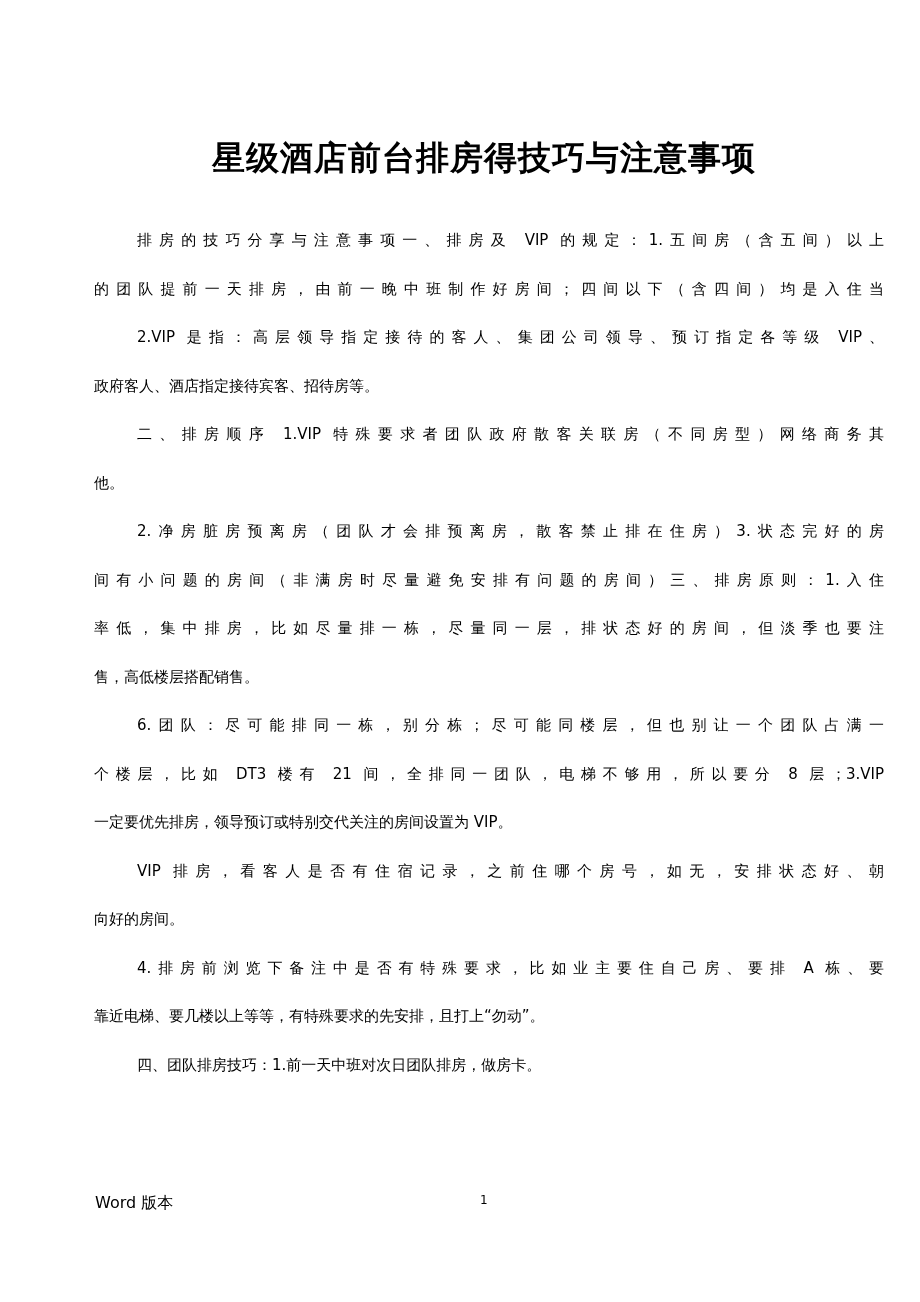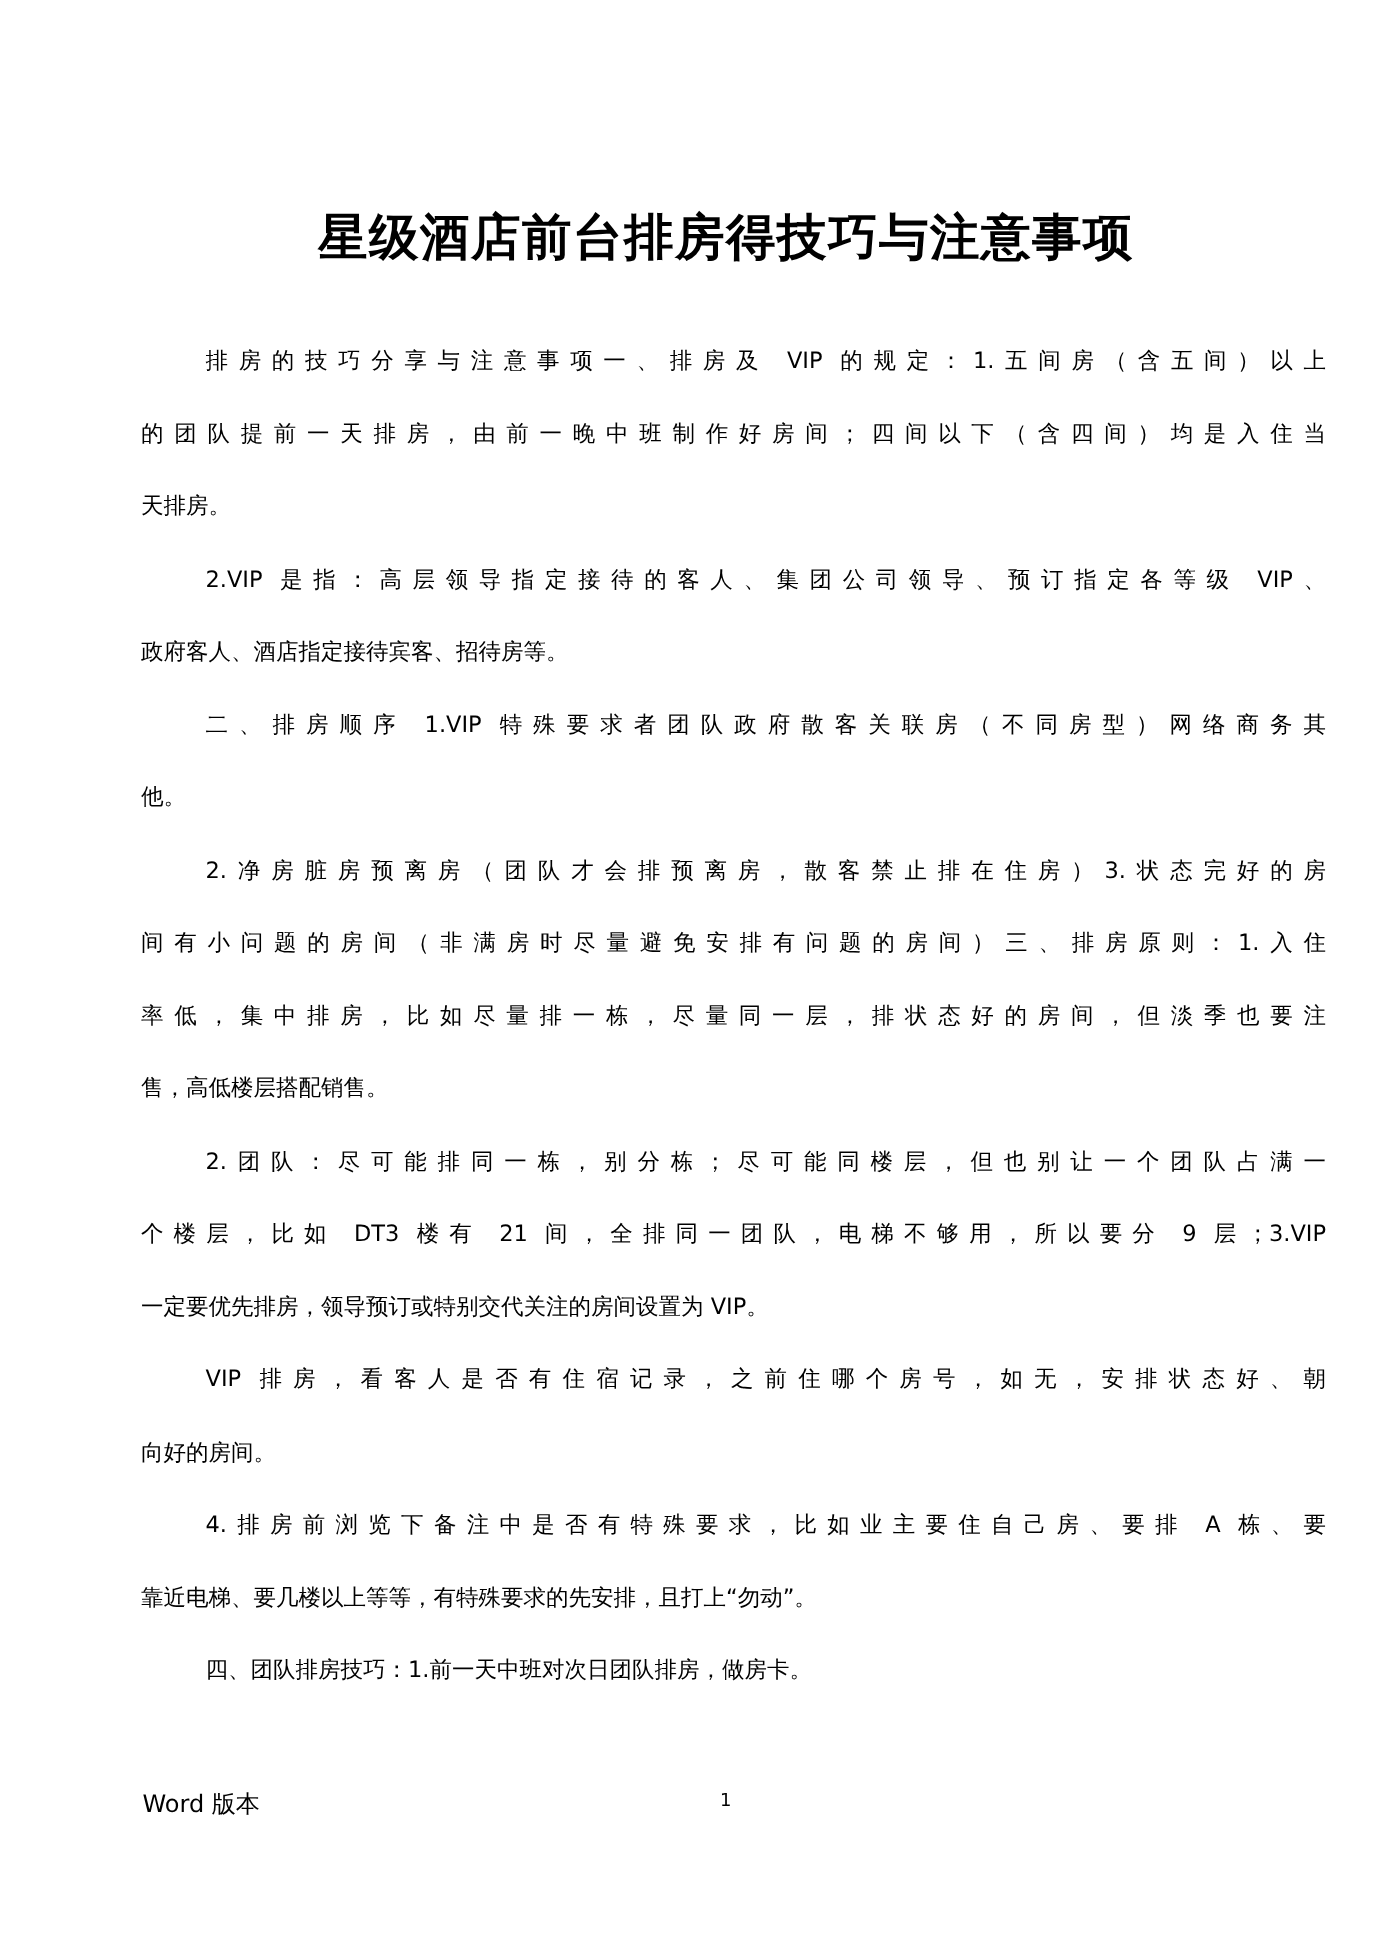--- a/index.html
+++ b/index.html
@@ -19,35 +19,34 @@
 </head>
 <body>
 
 <div class="page">
   <div class="title">星级酒店前台排房得技巧与注意事项</div>
 
   <div class="body-text">
 
     <span class="line indent">排房的技巧分享与注意事项一、排房及 VIP 的规定：1.五间房（含五间）以上</span>
     <span class="line">的团队提前一天排房，由前一晚中班制作好房间；四间以下（含四间）均是入住当</span>
-    <span class="line last">天排房。</span>
 
     <span class="line indent">2.VIP 是指：高层领导指定接待的客人、集团公司领导、预订指定各等级 VIP、</span>
     <span class="line last">政府客人、酒店指定接待宾客、招待房等。</span>
 
     <span class="line indent">二、排房顺序 1.VIP 特殊要求者团队政府散客关联房（不同房型）网络商务其</span>
     <span class="line last">他。</span>
 
     <span class="line indent">2.净房脏房预离房（团队才会排预离房，散客禁止排在住房）3.状态完好的房</span>
     <span class="line">间有小问题的房间（非满房时尽量避免安排有问题的房间）三、排房原则：1.入住</span>
     <span class="line">率低，集中排房，比如尽量排一栋，尽量同一层，排状态好的房间，但淡季也要注</span>
     <span class="line last">售，高低楼层搭配销售。</span>
 
-    <span class="line indent">2.团队：尽可能排同一栋，别分栋；尽可能同楼层，但也别让一个团队占满一</span>
-    <span class="line">个楼层，比如 DT3 楼有 21 间，全排同一团队，电梯不够用，所以要分 9 层；3.VIP</span>
+    <span class="line indent">6.团队：尽可能排同一栋，别分栋；尽可能同楼层，但也别让一个团队占满一</span>
+    <span class="line">个楼层，比如 DT3 楼有 21 间，全排同一团队，电梯不够用，所以要分 8 层；3.VIP</span>
     <span class="line last">一定要优先排房，领导预订或特别交代关注的房间设置为 VIP。</span>
 
     <span class="line indent">VIP 排房，看客人是否有住宿记录，之前住哪个房号，如无，安排状态好、朝</span>
     <span class="line last">向好的房间。</span>
 
     <span class="line indent">4.排房前浏览下备注中是否有特殊要求，比如业主要住自己房、要排 A 栋、要</span>
     <span class="line last">靠近电梯、要几楼以上等等，有特殊要求的先安排，且打上“勿动”。</span>
 
     <span class="line indent last">四、团队排房技巧：1.前一天中班对次日团队排房，做房卡。</span>
   </div>

